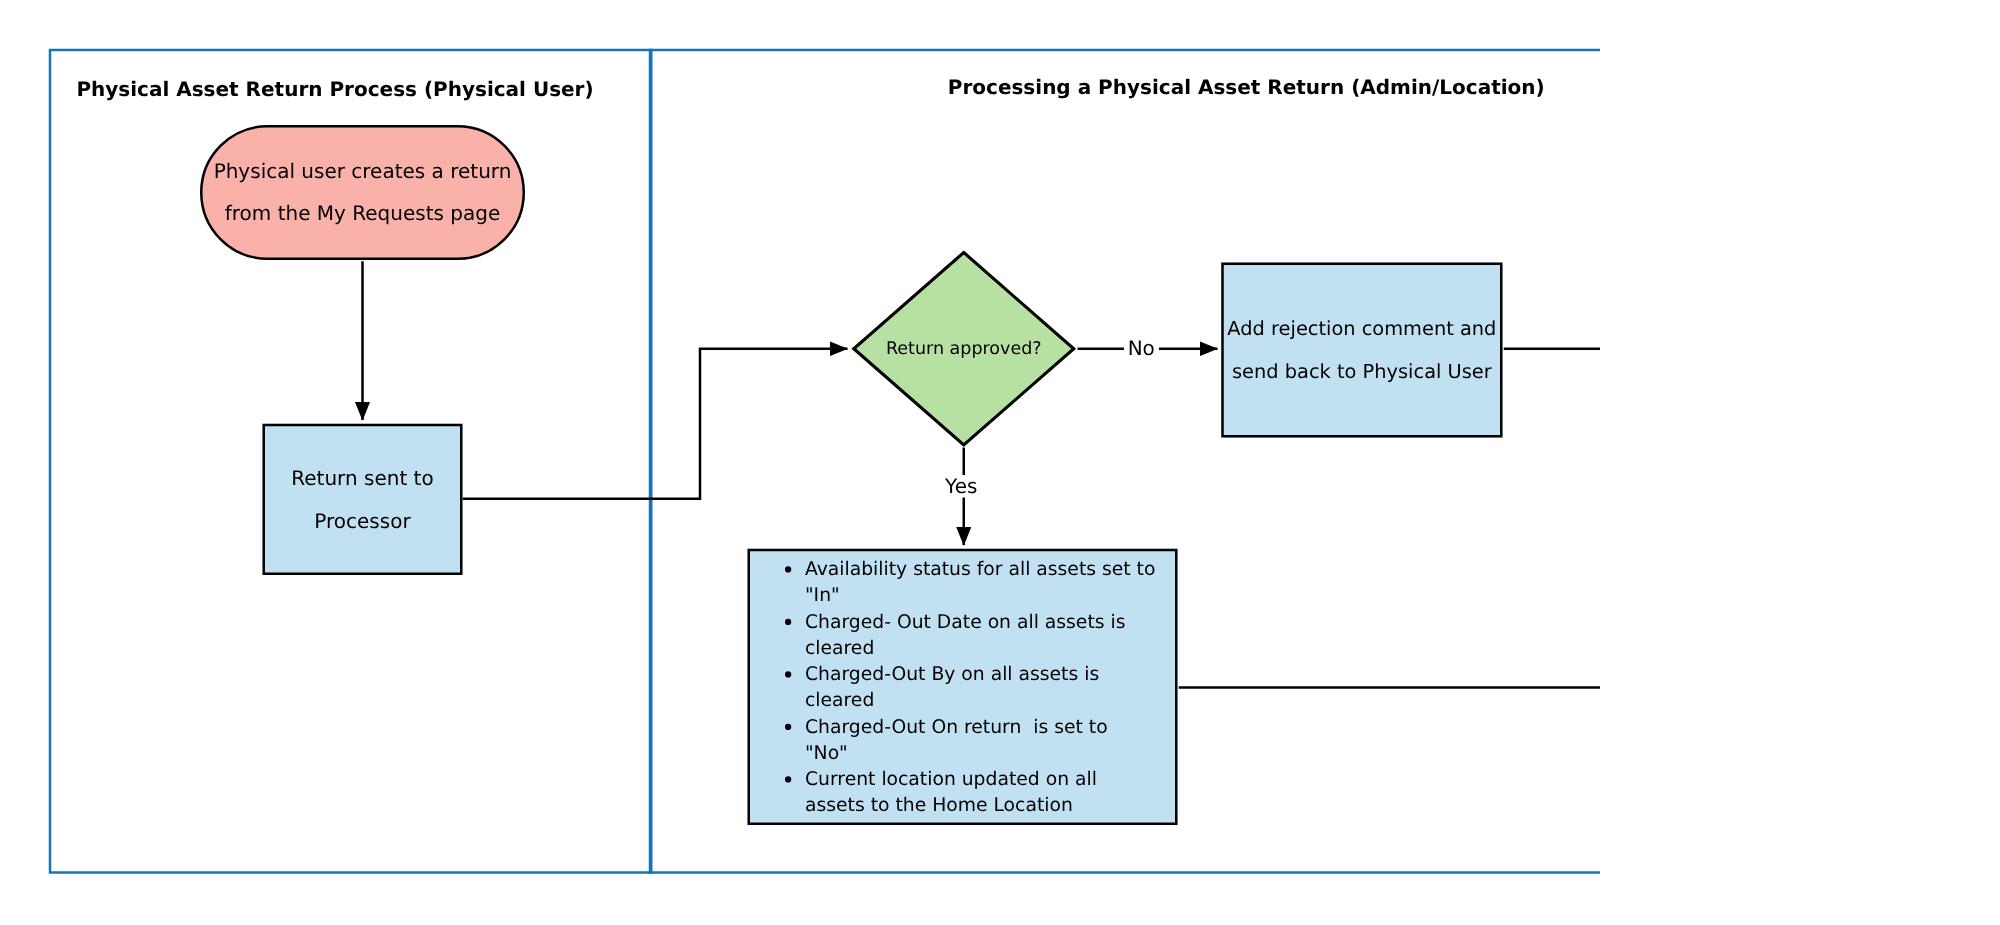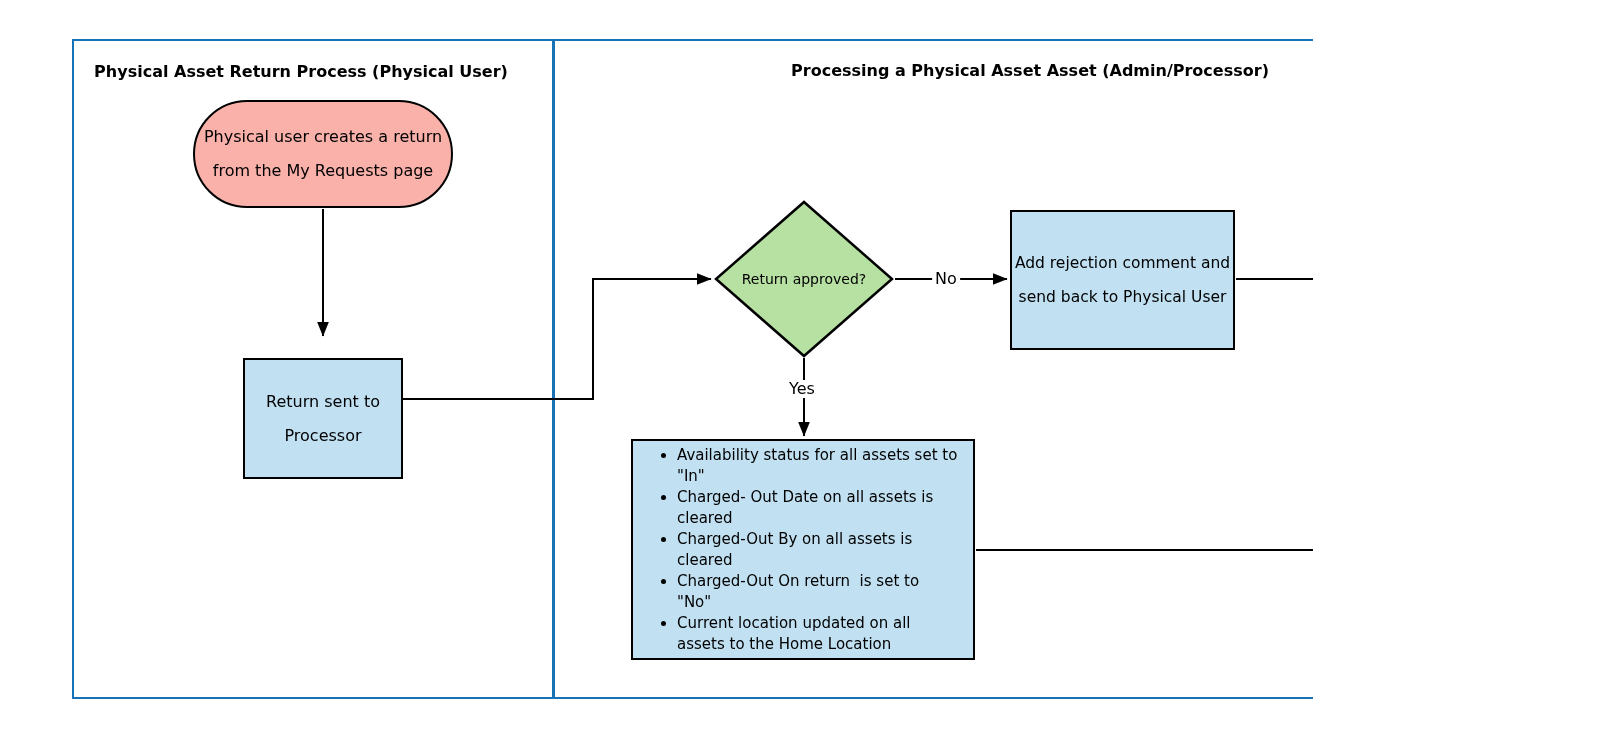--- a/index.html
+++ b/index.html
@@ -4,21 +4,20 @@
 <style>
   html, body { margin: 0; padding: 0; background: #ffffff; }
   .canvas {
     position: relative;
     width: 1280px;
     height: 740px;
     background: #ffffff;
     font-family: "DejaVu Sans", sans-serif;
     color: #000;
     overflow: hidden;
-    margin-left: 33px;
   }
   .lane-frame {
     position: absolute;
     left: 39px; top: 39px;
     width: 1520px; height: 660px;
     border: 2.5px solid var(--lane-border);
     box-sizing: border-box;
   }
   .lane-divider {
     position: absolute;
@@ -96,42 +95,42 @@
 </style>
 </head>
 <body>
 
 <div class="canvas">
 
   <div class="lane-frame"></div>
   <div class="lane-divider"></div>
 
   <div class="lane-title" style="left:268px; top:71px;">Physical Asset Return Process (Physical User)</div>
-  <div class="lane-title" style="left:997px; top:70px;">Processing a Physical Asset Asset (Admin/Processor)</div>
+  <div class="lane-title" style="left:997px; top:70px;">Processing a Physical Asset Return (Admin/Location)</div>
 
   <svg class="connectors" width="1600" height="740">
     <defs>
       <marker id="arrow" markerWidth="7.5" markerHeight="6" refX="7.2" refY="3" orient="auto" markerUnits="strokeWidth">
         <path class="arrowhead" d="M0,0 L7.5,3 L0,6 Z"></path>
       </marker>
     </defs>
     <line x1="290" y1="209" x2="290" y2="336" marker-end="url(#arrow)"></line>
     <polyline points="370,399 560,399 560,279 678,279" marker-end="url(#arrow)"></polyline>
     <line x1="862" y1="279" x2="974" y2="279" marker-end="url(#arrow)"></line>
     <line x1="1203" y1="279" x2="1337" y2="279" marker-end="url(#arrow)"></line>
     <line x1="771" y1="358" x2="771" y2="436" marker-end="url(#arrow)"></line>
     <line x1="943" y1="550" x2="1317" y2="550" marker-end="url(#arrow)"></line>
     <line x1="1421" y1="486" x2="1421" y2="323" marker-end="url(#arrow)"></line>
   </svg>
 
   <div class="node terminator" style="left:160px; top:100px; width:260px; height:108px; border-radius:54px;">
     <span>Physical user creates a return from the My Requests page</span>
   </div>
 
-  <div class="node process" style="left:210px; top:358px; width:160px; height:121px;">
+  <div class="node process" style="left:210px; top:339px; width:160px; height:121px;">
     <span>Return sent to Processor</span>
   </div>
 
   <div class="decision-wrap" style="left:681px; top:200px; width:180px; height:158px;">
     <svg width="180" height="158">
       <polygon points="90,2 178,79 90,156 2,79"></polygon>
     </svg>
     <div class="decision-label">Return approved?</div>
   </div>
 

